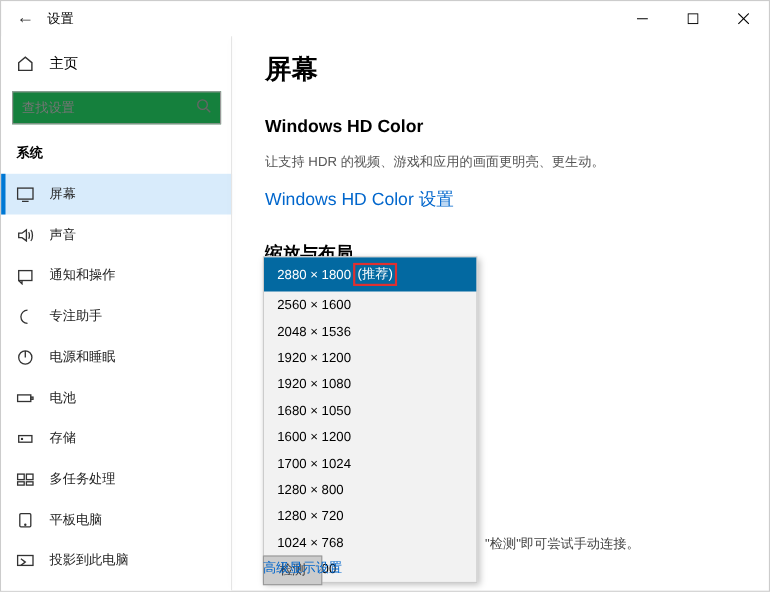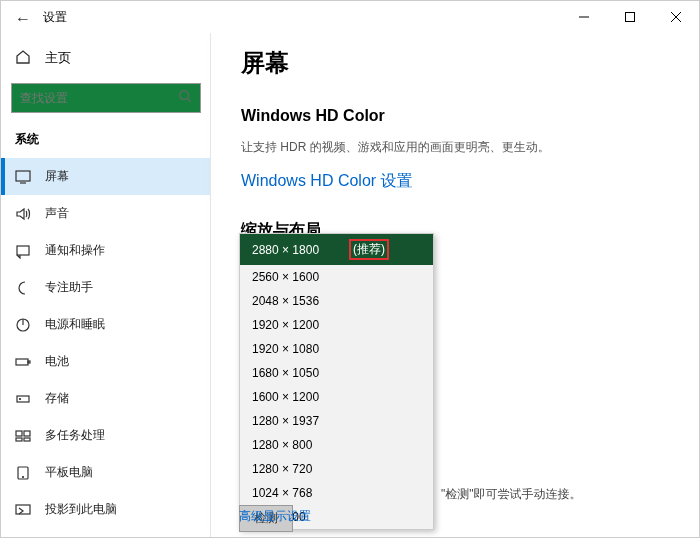--- a/index.html
+++ b/index.html
@@ -6,40 +6,40 @@
 body { width: 700px; height: 538px; background: #fff; overflow: hidden; position: relative; border: 1px solid #ccc; }
 .titlebar { height: 32px; display: flex; align-items: center; }
 .titlebar-left { display: flex; align-items: center; gap: 12px; padding-left: 14px; }
 .back-btn { font-size: 16px; color: #333; cursor: pointer; }
 .title-text { font-size: 12px; color: #000; }
 .titlebar-right { margin-left: auto; display: flex; }
 .win-btn { width: 46px; height: 32px; display: flex; align-items: center; justify-content: center; font-size: 10px; cursor: pointer; }
 .content { display: flex; height: calc(100% - 32px); }
 .sidebar { width: 210px; padding: 8px 0; background: #fff; position: relative; }
 .sidebar::after { content: ""; position: absolute; right: 0; top: 0; bottom: 0; width: 1px; background: #e5e5e5; box-shadow: 0 0 8px rgba(0,0,0,0.06); }
-.home-row { display: flex; align-items: flex-start; gap: 14px; padding: 8px 14px; font-size: 13px; cursor: pointer; }
+.home-row { display: flex; align-items: center; gap: 14px; padding: 8px 14px; font-size: 13px; cursor: pointer; }
 .home-row svg { width: 16px; height: 16px; }
 .search-wrap { padding: 8px 10px 12px 10px; }
 .search-box { display: flex; align-items: center; border: 1px solid #999; height: 30px; padding: 0 8px; background: #15803d; }
 .search-box input { border: none; outline: none; flex: 1; font-size: 12px; background: transparent; }
 .search-box .search-ico { color: #555; }
 .cat-header { padding: 6px 14px 10px; font-size: 12px; font-weight: 600; font-family: Liberation Serif, serif; }
 .nav-list { list-style: none; }
 .nav-item { display: flex; align-items: center; gap: 14px; padding: 10px 14px; font-size: 12px; cursor: pointer; color: #222; }
 .nav-item.active { background: #d8ebfb; position: relative; }
 .nav-item.active::before { content: ""; position: absolute; left: 0; top: 0; bottom: 0; width: 4px; background: #0078d4; }
 .nav-item svg { width: 16px; height: 16px; flex-shrink: 0; }
 .main { flex: 1; padding: 14px 30px 10px; overflow: hidden; position: relative; }
 .page-title { font-size: 24px; font-weight: 600; margin-bottom: 28px; }
 .section-h { font-size: 16px; font-weight: 600; margin-top: 6px; margin-bottom: 14px; }
 .desc { font-size: 12px; color: #555; margin-bottom: 15px; }
 .link { font-size: 16px; color: #0066cc; cursor: pointer; }
 .dropdown { position: absolute; left: 28px; top: 200px; width: 195px; background: #f2f2f2; border: 1px solid #ccc; box-shadow: 2px 2px 6px rgba(0,0,0,0.25); }
 .dropdown .opt { padding: 5px 12px; font-size: 12px; cursor: pointer; display: flex; align-items: center; }
-.dropdown .opt.selected { background: #14532d; color: #fff; gap: 28px; }
+.dropdown .opt.selected { background: #0369a1; color: #fff; }
 .rec-box { border: 2px solid #e03030; padding: 0 2px; margin-left: 2px; }
 .detect-text { font-size: 12px; color: #444; position: absolute; left: 230px; top: 453px; }
 .detect-btn { position: absolute; left: 28px; top: 472px; background: #ccc; color: #333; font-size: 12px; padding: 4px 14px; border: 1px solid #999; }
 .adv-link { position: absolute; left: 28px; bottom: 12px; font-size: 12px; color: #0066cc; cursor: pointer; }
 </style>
 </head>
 <body>
 
 <div class="titlebar">
   <div class="titlebar-left">
@@ -185,21 +185,21 @@
       <div class="opt">
           <span>1920 × 1080</span>
         </div>
       <div class="opt">
           <span>1680 × 1050</span>
         </div>
       <div class="opt">
           <span>1600 × 1200</span>
         </div>
       <div class="opt">
-          <span>1280 × 1937</span>
+          <span>1700 × 1024</span>
         </div>
       <div class="opt">
           <span>1280 × 800</span>
         </div>
       <div class="opt">
           <span>1280 × 720</span>
         </div>
       <div class="opt">
           <span>1024 × 768</span>
         </div>

